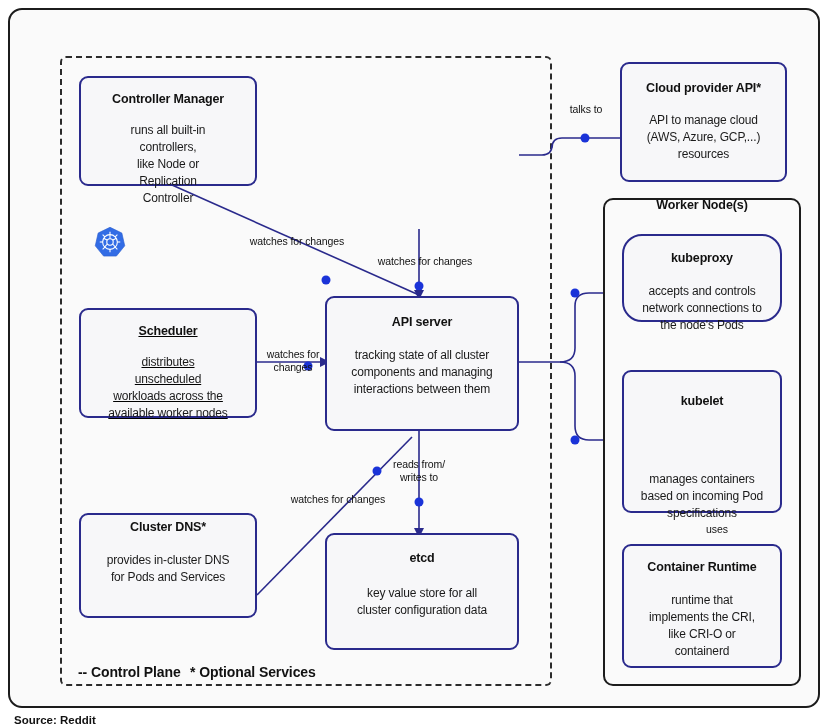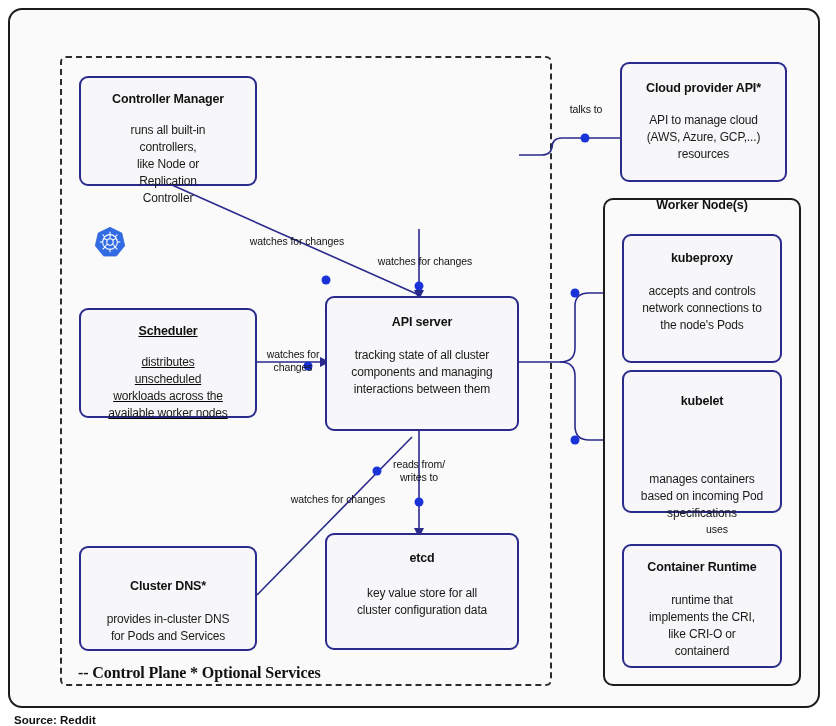--- a/index.html
+++ b/index.html
@@ -28,21 +28,21 @@
     line-height:1.25;letter-spacing:-0.15px;}
   .box .desc{font-size:12px;color:#1a1a1a;text-align:center;line-height:1.42;
     letter-spacing:-0.15px;}
 
   
   #wires{position:absolute;left:0;top:0;width:836px;height:726px;pointer-events:none;}
 
   .wlabel{position:absolute;font-size:10.5px;color:#111;text-align:center;
     line-height:1.25;letter-spacing:-0.1px;white-space:pre-line;}
 
-  .legend{position:absolute;font-size:16px;font-weight:bold;color:#111;letter-spacing:-0.1px;font-family:Liberation Serif, serif;}
+  .legend{position:absolute;font-size:14px;font-weight:bold;color:#111;letter-spacing:-0.1px;}
 
   .k8s-logo{position:absolute;left:94px;top:226px;width:32px;height:32px;}
 
   .source{position:absolute;left:14px;top:714px;font-size:11.5px;font-weight:bold;color:#111;}
 </style>
 </head>
 <body>
 
 <div id="canvas">
 
@@ -109,21 +109,21 @@
 available worker nodes</div>
   </div>
 
   <div class="box" style="left:325px;top:296px;width:194px;height:135px;padding:17px 8px 0;">
     <div class="title">API server</div>
     <div class="desc" style="margin-top: 16px; white-space: pre-line;">tracking state of all cluster
 components and managing
 interactions between them</div>
   </div>
 
-  <div class="box" style="left:79px;top:546px;width:178px;height:105px;padding:31px 10px 0;">
+  <div class="box" style="left:79px;top:513px;width:178px;height:105px;padding:5px 10px 0;">
     <div class="title">Cluster DNS*</div>
     <div class="desc" style="margin-top: 16px; white-space: pre-line;">provides in-cluster DNS
 for Pods and Services</div>
   </div>
 
   <div class="box" style="left:325px;top:533px;width:194px;height:117px;padding:16px 10px 0;">
     <div class="title">etcd</div>
     <div class="desc" style="margin-top: 18px; white-space: pre-line;">key value store for all
 cluster configuration data</div>
   </div>
@@ -131,21 +131,21 @@
   <div class="box" style="left:620px;top:62px;width:167px;height:120px;padding:17px 8px 0;">
     <div class="title">Cloud provider API*</div>
     <div class="desc" style="margin-top: 15px; white-space: pre-line;">API to manage cloud
 (AWS, Azure, GCP,...)
 resources</div>
   </div>
 
   <div class="worker-node"></div>
   <div class="worker-node-title" style="left:603px;top:198px;width:198px;">Worker Node(s)</div>
 
-  <div class="box" style="left:622px;top:234px;width:160px;height:129px;padding:15px 6px 0;">
+  <div class="box" style="left:622px;top:234px;width:160px;height:88px;padding:15px 6px 0;border-radius:20px;">
     <div class="title">kubeproxy</div>
     <div class="desc" style="margin-top: 16px; white-space: pre-line;">accepts and controls
 network connections to
 the node's Pods</div>
   </div>
 
   <div class="box" style="left:622px;top:370px;width:160px;height:143px;padding:22px 6px 0;gap:32px;">
     <div class="title">kubelet</div>
     <div class="desc" style="margin-top: 29px; white-space: pre-line;">manages containers
 based on incoming Pod

